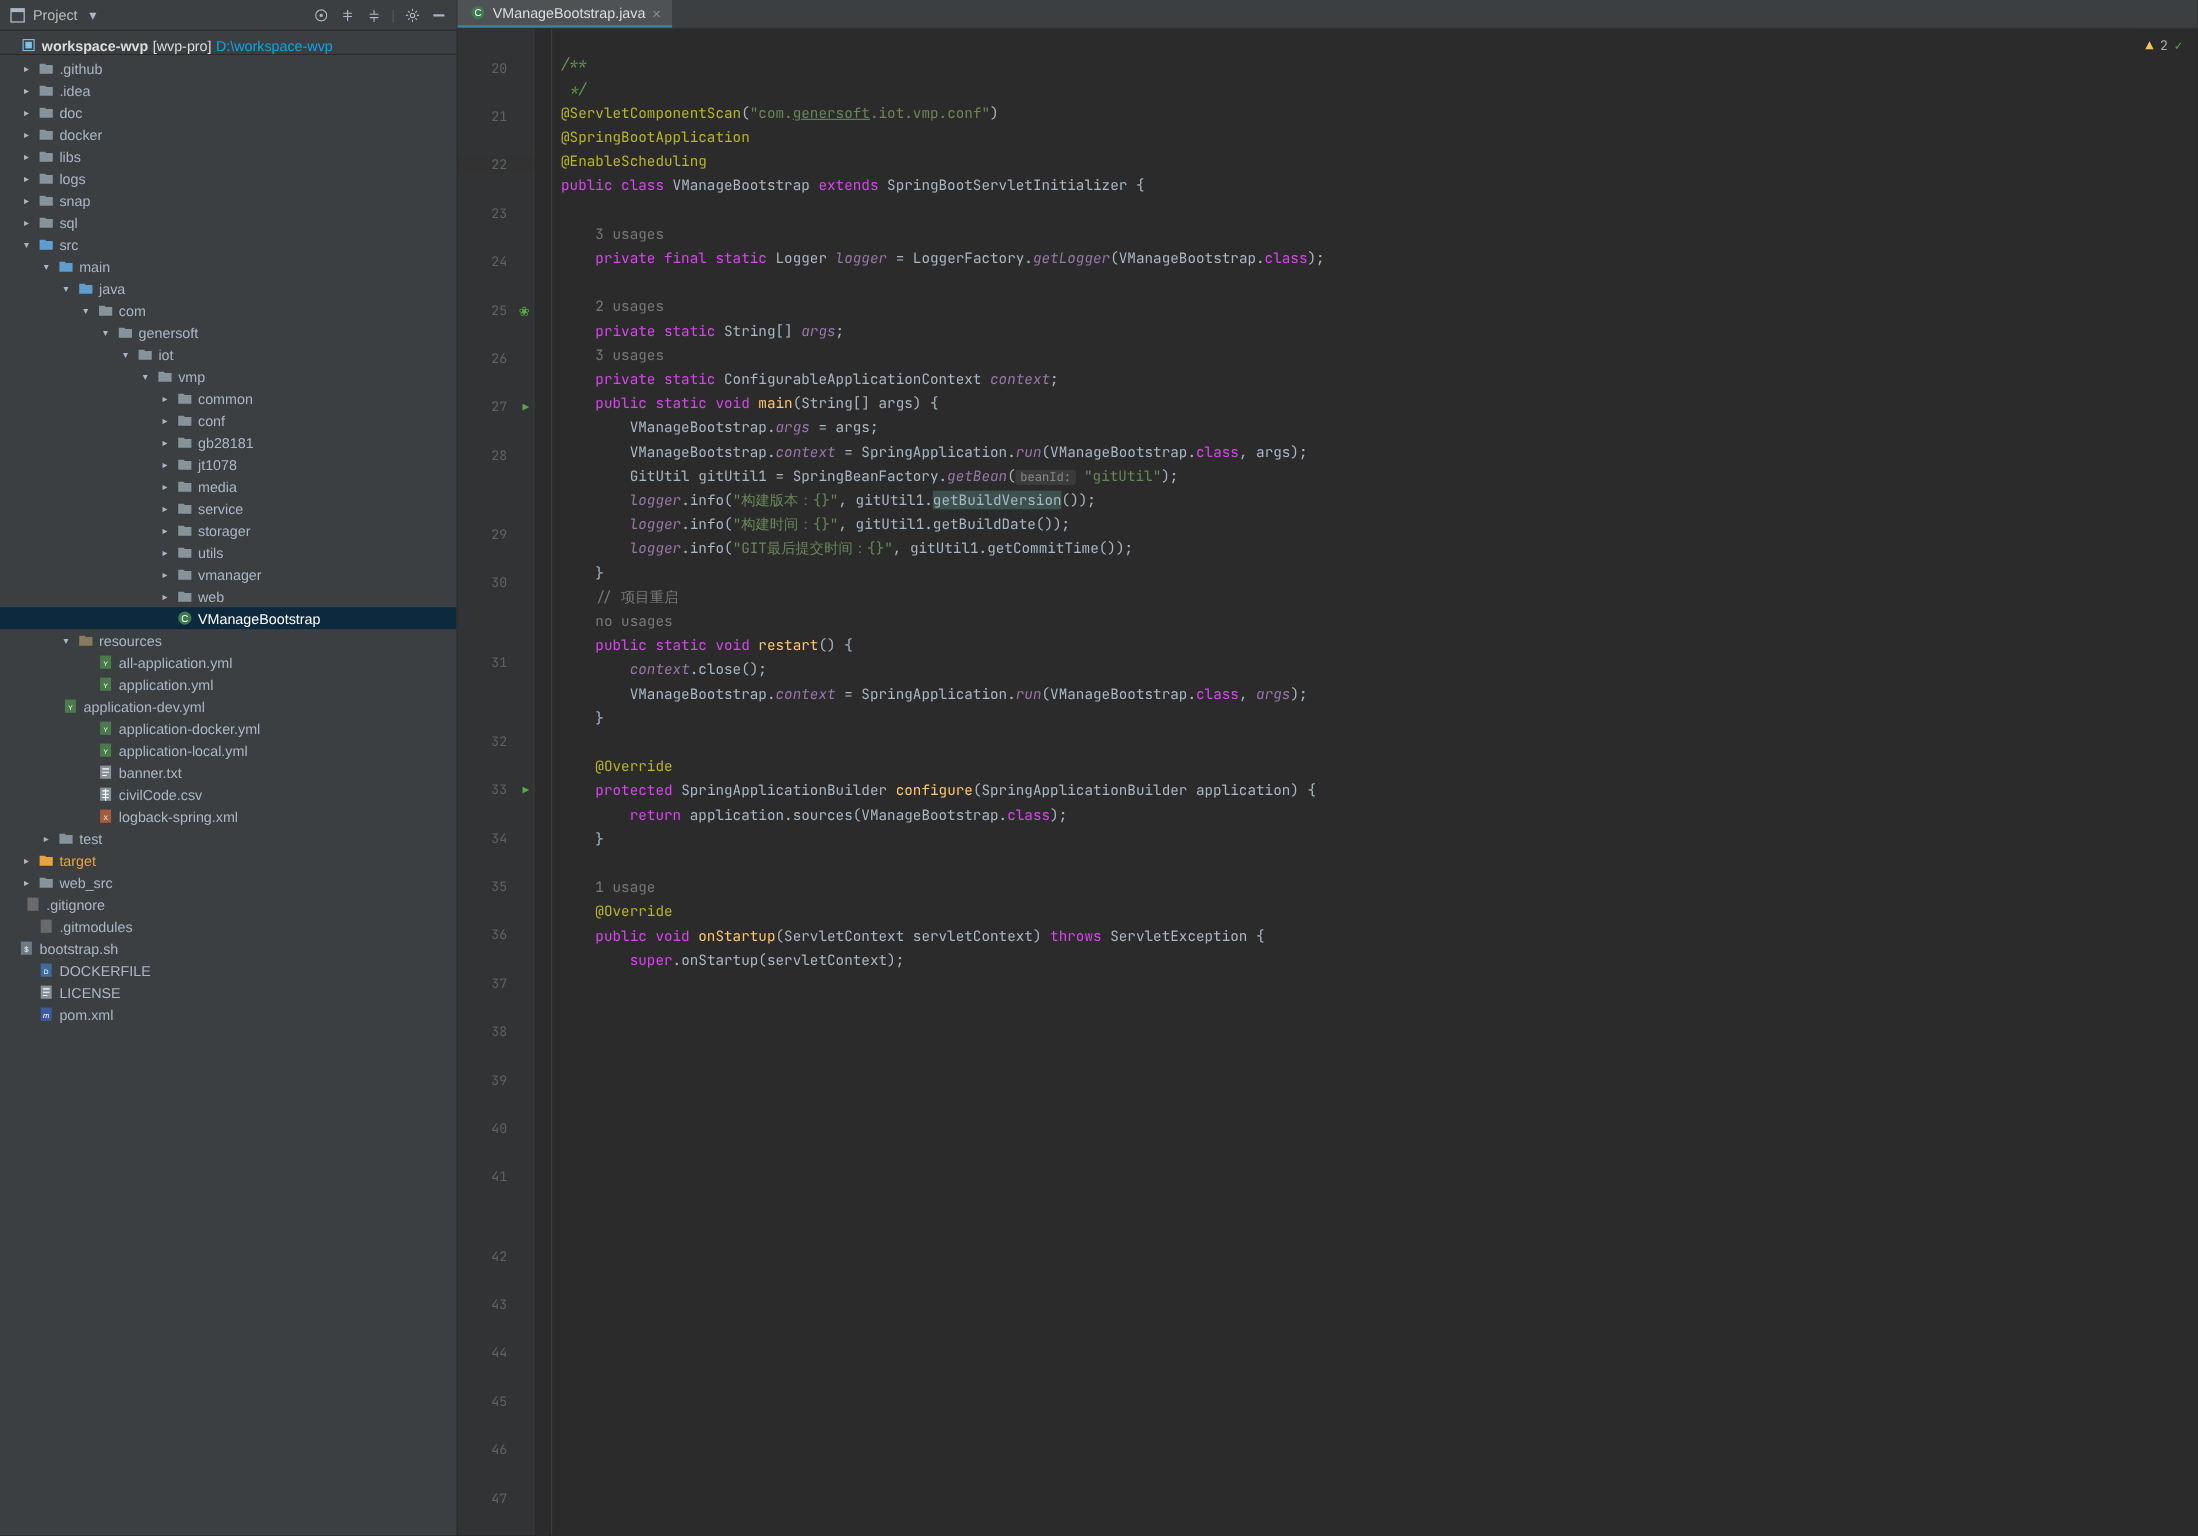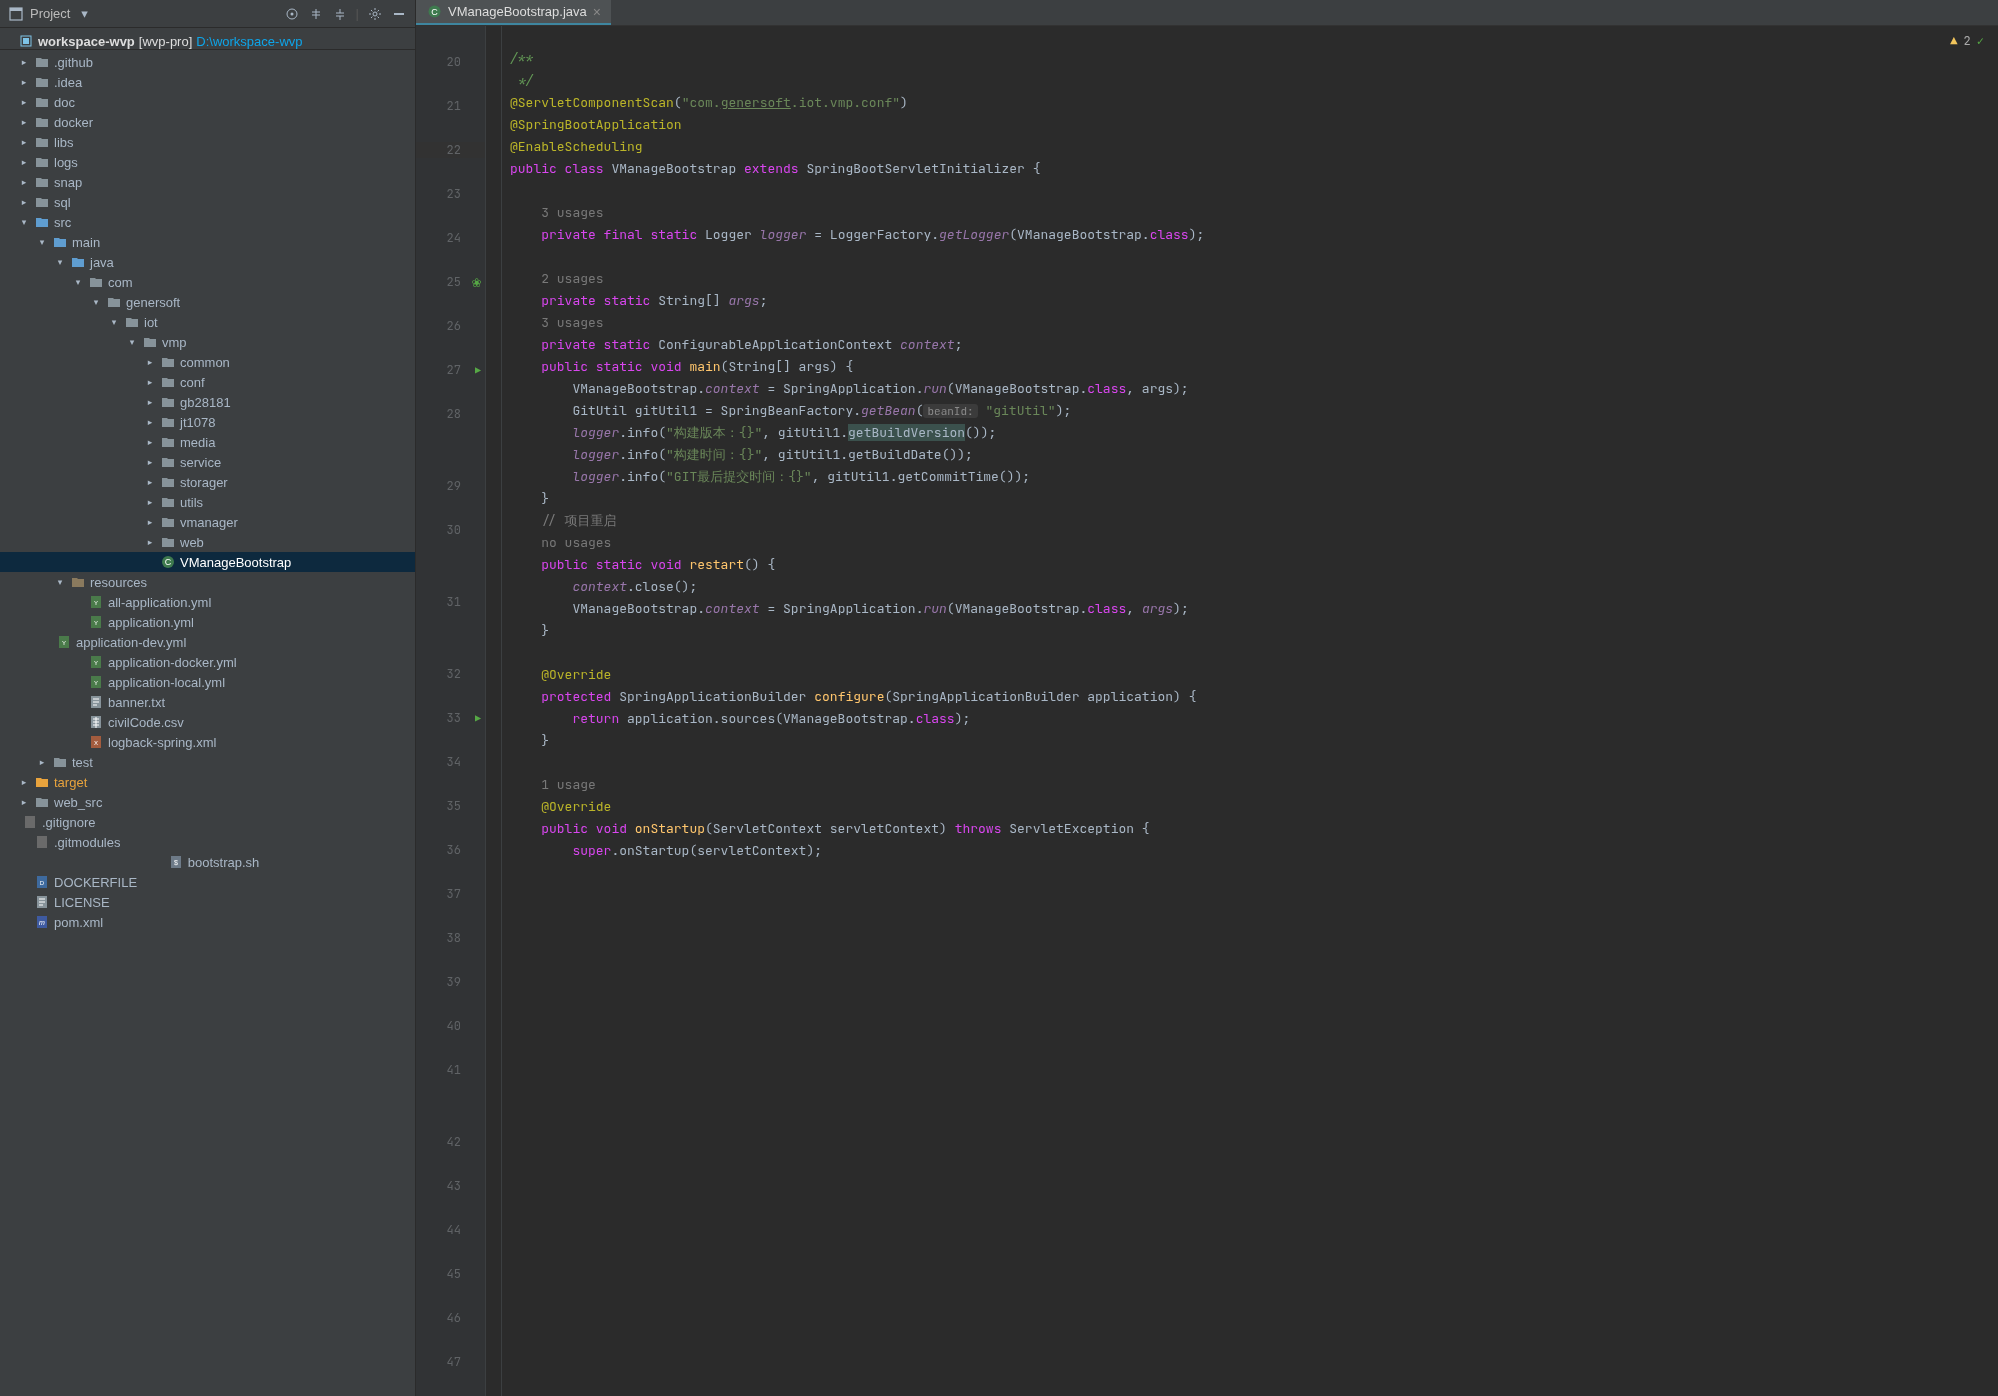--- a/index.html
+++ b/index.html
@@ -564,21 +564,21 @@
         </div>
         <div class="tree-row" style="padding-left: 18px;">
           <span class="arrow none"></span>
           <span class="icon">
             <svg width="14" height="14" viewBox="0 0 14 14">
               <rect x="2" y="1" width="10" height="12" fill="#6a6a6a"></rect>
             </svg>
           </span>
           <span class="label">.gitmodules</span>
         </div>
-        <div class="tree-row" style=" justify-content: center;">
+        <div class="tree-row" style="">
           <span class="arrow none"></span>
           <span class="icon">
             <svg width="14" height="14" viewBox="0 0 14 14">
               <rect x="2" y="1" width="10" height="12" fill="#6d7a87"></rect>
               <text x="7" y="10" text-anchor="middle" fill="#fff" font-size="7">$</text>
             </svg>
           </span>
           <span class="label">bootstrap.sh</span>
         </div>
         <div class="tree-row" style="padding-left: 18px;">
@@ -693,20 +693,21 @@
           <div class="cline"><span class="c-kwd">public class </span><span class="c-typ">VManageBootstrap </span><span class="c-kwd">extends </span><span class="c-typ">SpringBootServletInitializer </span>{</div>
           <div class="cline"></div>
           <div class="cline">    <span class="c-hint">3 usages</span></div>
           <div class="cline">    <span class="c-kwd">private final static </span><span class="c-typ">Logger </span><span class="c-fld">logger</span> = LoggerFactory.<span class="c-fld">getLogger</span>(VManageBootstrap.<span class="c-kwd">class</span>);</div>
           <div class="cline"></div>
           <div class="cline">    <span class="c-hint">2 usages</span></div>
           <div class="cline">    <span class="c-kwd">private static </span><span class="c-typ">String[] </span><span class="c-fld">args</span>;</div>
           <div class="cline">    <span class="c-hint">3 usages</span></div>
           <div class="cline">    <span class="c-kwd">private static </span><span class="c-typ">ConfigurableApplicationContext </span><span class="c-fld">context</span>;</div>
           <div class="cline">    <span class="c-kwd">public static void </span><span class="c-call">main</span>(String[] args) {</div>
+          <div class="cline">        VManageBootstrap.<span class="c-fld">args</span> = args;</div>
           <div class="cline">        VManageBootstrap.<span class="c-fld">context</span> = SpringApplication.<span class="c-fld">run</span>(VManageBootstrap.<span class="c-kwd">class</span>, args);</div>
           <div class="cline">        GitUtil gitUtil1 = SpringBeanFactory.<span class="c-fld">getBean</span>(<span class="c-inlay">beanId:</span> <span class="c-str">"gitUtil"</span>);</div>
           <div class="cline">        <span class="c-fld">logger</span>.info(<span class="c-str">"构建版本：{}"</span>, gitUtil1.<span style="background:#3b514d;">getBuildVersion</span>());</div>
           <div class="cline">        <span class="c-fld">logger</span>.info(<span class="c-str">"构建时间：{}"</span>, gitUtil1.getBuildDate());</div>
           <div class="cline">        <span class="c-fld">logger</span>.info(<span class="c-str">"GIT最后提交时间：{}"</span>, gitUtil1.getCommitTime());</div>
           <div class="cline">    }</div>
           <div class="cline">    <span class="c-hint">// 项目重启</span></div>
           <div class="cline">    <span class="c-hint">no usages</span></div>
           <div class="cline">    <span class="c-kwd">public static void </span><span class="c-call">restart</span>() {</div>
           <div class="cline">        <span class="c-fld">context</span>.close();</div>

